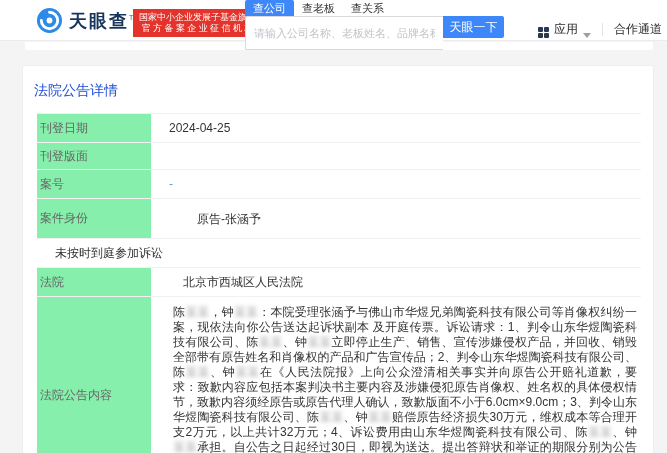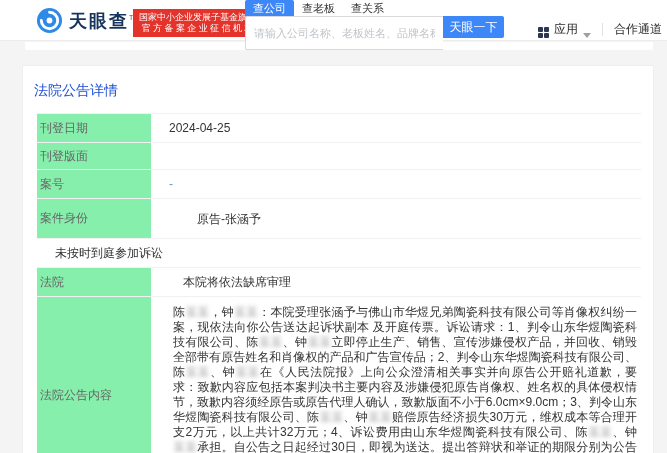--- a/index.html
+++ b/index.html
@@ -113,20 +113,20 @@
         <div class="t-label">案件身份</div>
         <div class="t-value">
           <div>原告-张涵予</div>
         </div>
       </div>
       <div class="t-row" style="min-height: 28px;">
         <div class="t-value">未按时到庭参加诉讼</div>
       </div>
       <div class="t-row" style="min-height: 28px; gap: 14px;">
         <div class="t-label">法院</div>
-        <div class="t-value">本院将依法缺席审理</div>
+        <div class="t-value">北京市西城区人民法院</div>
       </div>
       <div class="t-row">
         <div class="t-label">法院公告内容</div>
         <div class="t-value content"><span>陈</span><span class="redact">某某</span><span>，钟</span><span class="redact">某某</span><span>：本院受理张涵予与佛山市华煜兄弟陶瓷科技有限公司等肖像权纠纷一案，现依法向你公告送达起诉状副本 及开庭传票。诉讼请求：1、判令山东华煜陶瓷科技有限公司、陈</span><span class="redact">某某</span><span>、钟</span><span class="redact">某某</span><span>立即停止生产、销售、宣传涉嫌侵权产品，并回收、销毁全部带有原告姓名和肖像权的产品和广告宣传品；2、判令山东华煜陶瓷科技有限公司、陈</span><span class="redact">某某</span><span>、钟</span><span class="redact">某某</span><span>在《人民法院报》上向公众澄清相关事实并向原告公开赔礼道歉，要求：致歉内容应包括本案判决书主要内容及涉嫌侵犯原告肖像权、姓名权的具体侵权情节，致歉内容须经原告或原告代理人确认，致歉版面不小于6.0cm×9.0cm；3、判令山东华煜陶瓷科技有限公司、陈</span><span class="redact">某某</span><span>、钟</span><span class="redact">某某</span><span>赔偿原告经济损失30万元，维权成本等合理开支2万元，以上共计32万元；4、诉讼费用由山东华煜陶瓷科技有限公司、陈</span><span class="redact">某某</span><span>、钟</span><span class="redact">某某</span><span>承担。自公告之日起经过30日，即视为送达。提出答辩状和举证的期限分别为公告送达期满后次日起15日和30日内。并定于举证期满后第3日9时0分（遇法定休假日顺延）在本院南区第三十六法庭开庭审理。未按时到庭参加诉讼，本院将依法缺席审理。</span></div>
       </div>
     </div>
 </div>
 
 </body></html>

